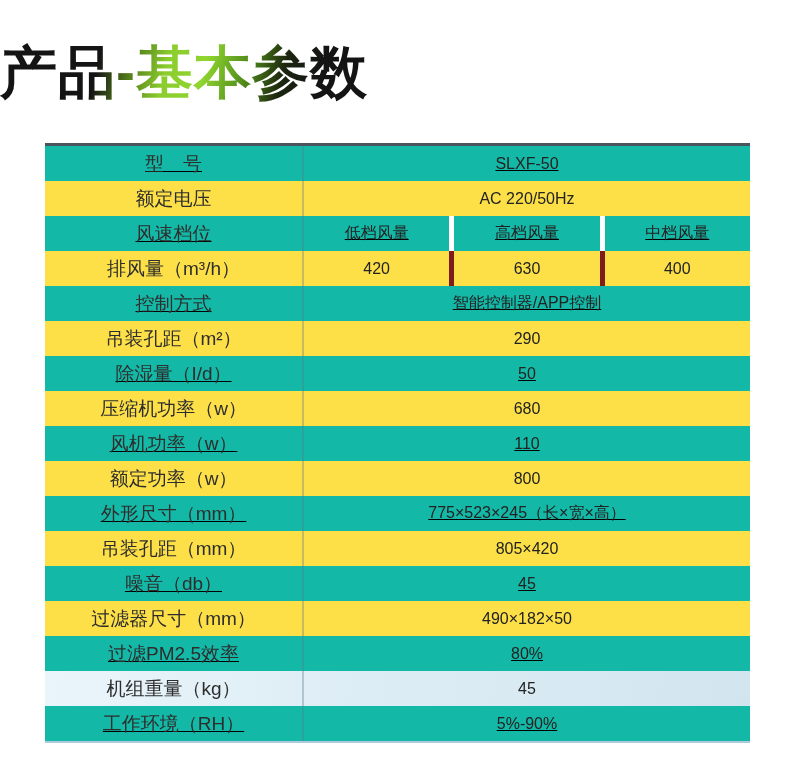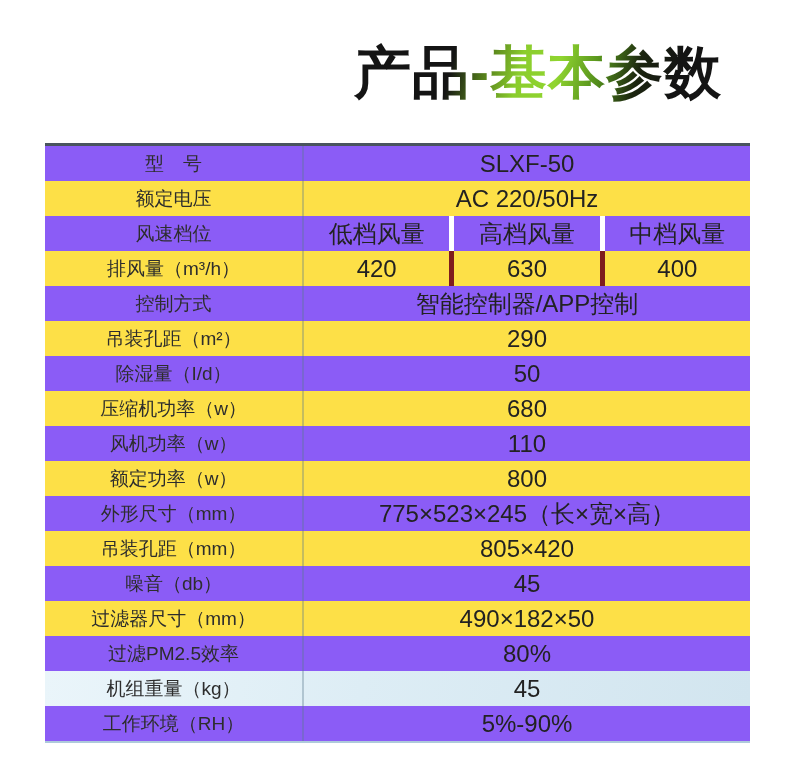--- a/index.html
+++ b/index.html
@@ -10,21 +10,21 @@
     height: 764px;
     overflow: hidden;
     font-family: "Liberation Sans", "DejaVu Sans", sans-serif;
     position: relative;
   }
   .title-wrap {
     position: absolute;
     top: 40px;
     left: 0;
     width: 722px;
-    text-align: right;
+    text-align: left;
   }
   .page-title {
     display: inline-block;
     margin: 0;
     font-size: 57px;
     line-height: 1.15;
     font-weight: 900;
     letter-spacing: 1px;
     color: #161616;
     white-space: nowrap;
@@ -46,21 +46,21 @@
     width: 705px;
     border-top: 3px solid #49545e;
     border-bottom: 2px solid #aecadb;
     background: #ffffff;
   }
   .row {
     display: flex;
     height: 35px;
     align-items: stretch;
   }
-  .row.shaded { background: #8b5cf6; }
+  .row.shaded { background: #14b8a6; text-decoration: underline; }
   .row.plain  { background: #fde047; }
   .row.wave {
     background: linear-gradient(100deg, #eaf5fa 0%, #ddedf5 45%, #d2e5ef 100%);
     position: relative;
   }
   .row.wave::after {
     content: "";
     position: absolute;
     inset: 0;
     background: radial-gradient(95% 230% at 82% 235%,
@@ -79,21 +79,21 @@
   .value-area {
     flex: 1;
     display: flex;
     border-left: 2px solid rgba(90, 120, 140, 0.35);
   }
   .value-cell {
     flex: 1;
     display: flex;
     align-items: center;
     justify-content: center;
-    font-size: 24px;
+    font-size: 16px;
     color: #222222;
     white-space: nowrap;
     position: relative;
     z-index: 1;
     text-align: center;
   }
   .row.shaded .value-cell + .value-cell { border-left: 5px solid #ffffff; }
   .row.plain  .value-cell + .value-cell { border-left: 5px solid #7f1d1d; }
 </style>
 </head>

